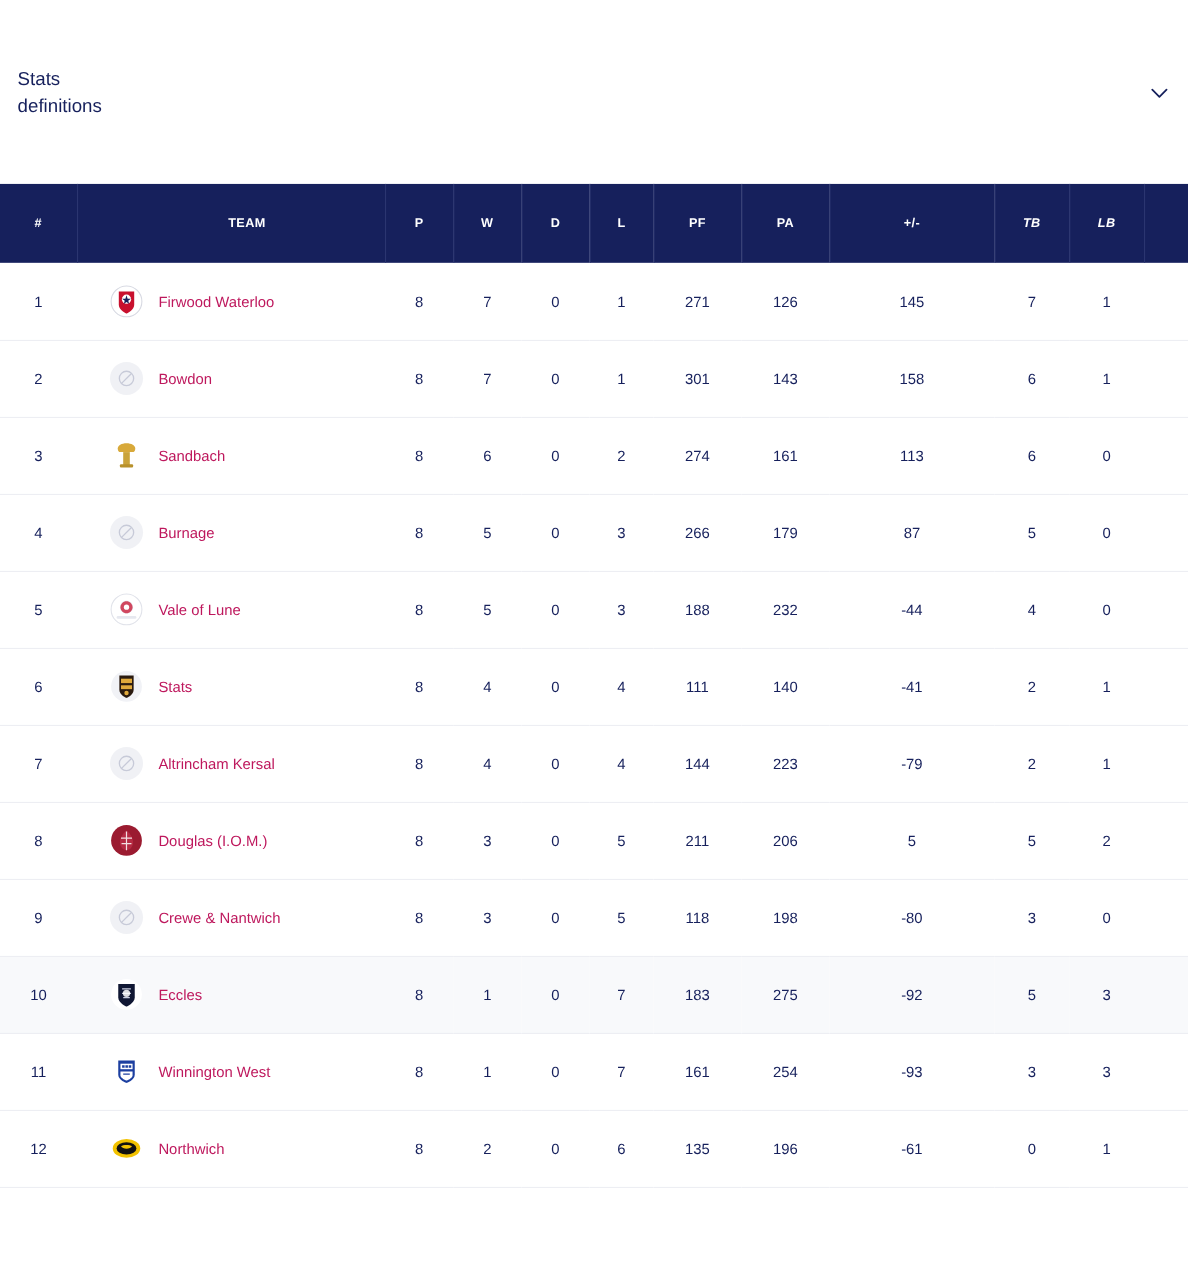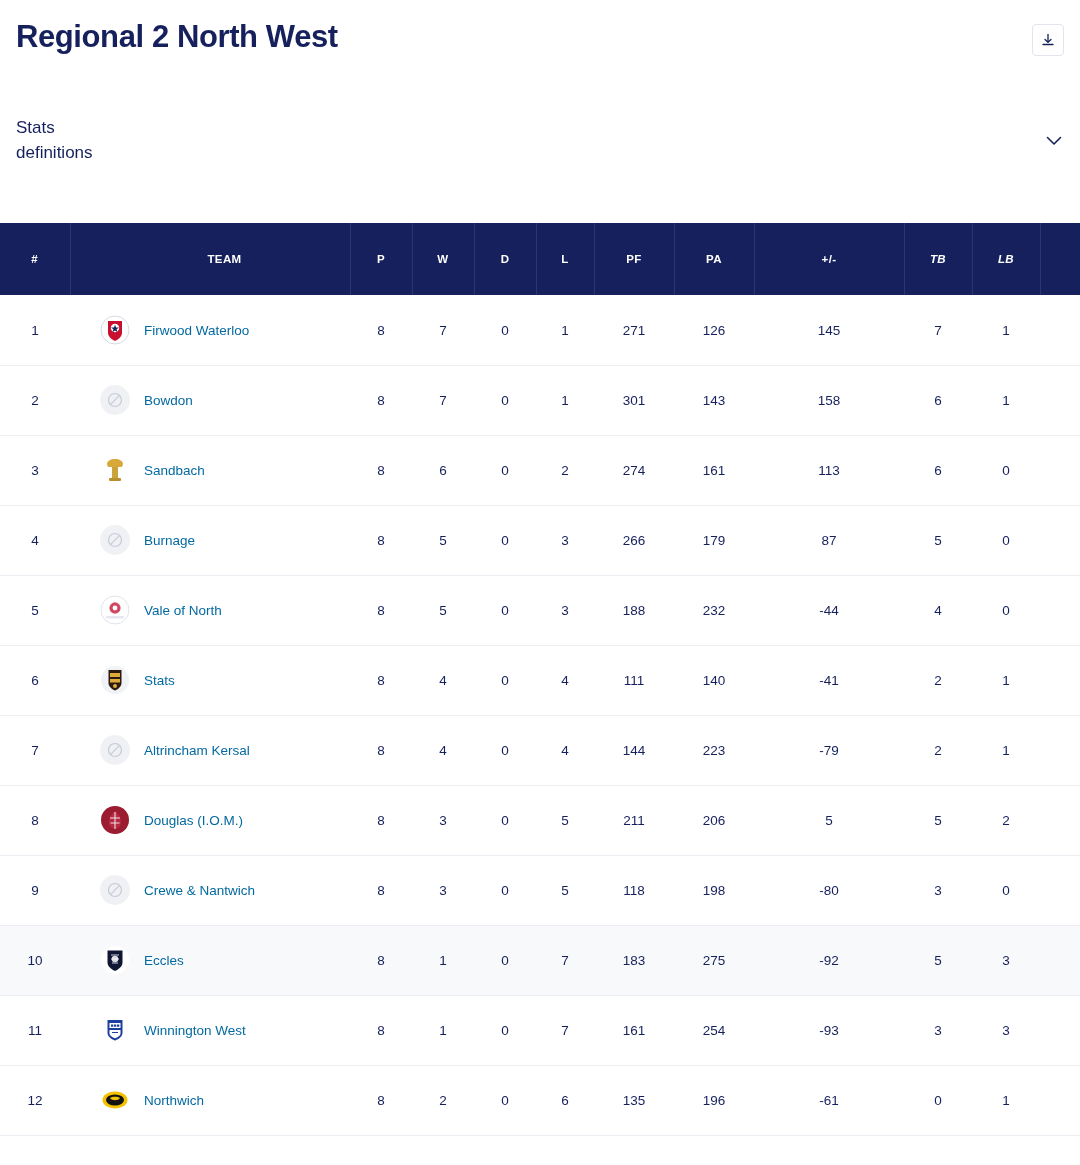--- a/index.html
+++ b/index.html
@@ -134,40 +134,28 @@
     border-radius: 50%;
     display: flex;
     align-items: center;
     justify-content: center;
     overflow: hidden;
   }
   .crest.placeholder {
     background: #f0f1f5;
     color: #c7cad8;
   }
-  .team-name { font-size: 13.5px; color: #0369a1; white-space: nowrap; }
+  .team-name { font-size: 13.5px; color: #be185d; white-space: nowrap; }
   td.pts { font-size: 13.5px; }
 </style>
 </head>
 <body>
 
 <div class="page">
 
-  <div class="header">
-    <h1 class="page-title">Regional 2 North West</h1>
-    <div class="download-btn">
-      <span>
-        <svg width="16" height="16" viewBox="0 0 16 16" fill="none" stroke="#16205c" stroke-width="1.3" stroke-linecap="round" stroke-linejoin="round">
-          <path d="M8 2.5v7.5"></path>
-          <path d="M5 7.5 8 10.3 11 7.5"></path>
-          <path d="M3 12.5h10"></path>
-        </svg>
-      </span>
-    </div>
-  </div>
 
   <div class="stats-row">
     <div class="stats-label">
       <div>Stats</div>
       <div>definitions</div>
     </div>
     <div class="chevron">
       <svg width="16" height="10" viewBox="0 0 16 10" fill="none" stroke="#16205c" stroke-width="1.6" stroke-linecap="round" stroke-linejoin="round">
         <path d="M1.5 1.5 8 8 14.5 1.5"></path>
       </svg>
@@ -301,21 +289,21 @@
               <div class="team-cell">
                 <span class="crest">
                   <svg width="30" height="30" viewBox="0 0 30 30">
                     <circle cx="15" cy="15" r="14" fill="#ffffff" stroke="#e1e3ea"></circle>
                     <circle cx="15" cy="13" r="6" fill="#e8ebf2"></circle>
                     <path d="M15 7.5c3 0 5.5 2.5 5.5 5.5S18 18.5 15 18.5 9.5 16 9.5 13 12 7.5 15 7.5z" fill="#c8102e" opacity="0.75"></path>
                     <circle cx="15" cy="13" r="2.4" fill="#ffffff"></circle>
                     <rect x="6" y="21" width="18" height="2.6" rx="1.3" fill="#e6e8ef"></rect>
                   </svg>
                 </span>
-                <span class="team-name">Vale of North</span>
+                <span class="team-name">Vale of Lune</span>
               </div>
             </td>
             <td>8</td>
             <td>5</td>
             <td>0</td>
             <td>3</td>
             <td>188</td>
             <td>232</td>
             <td>-44</td>
             <td>4</td>

